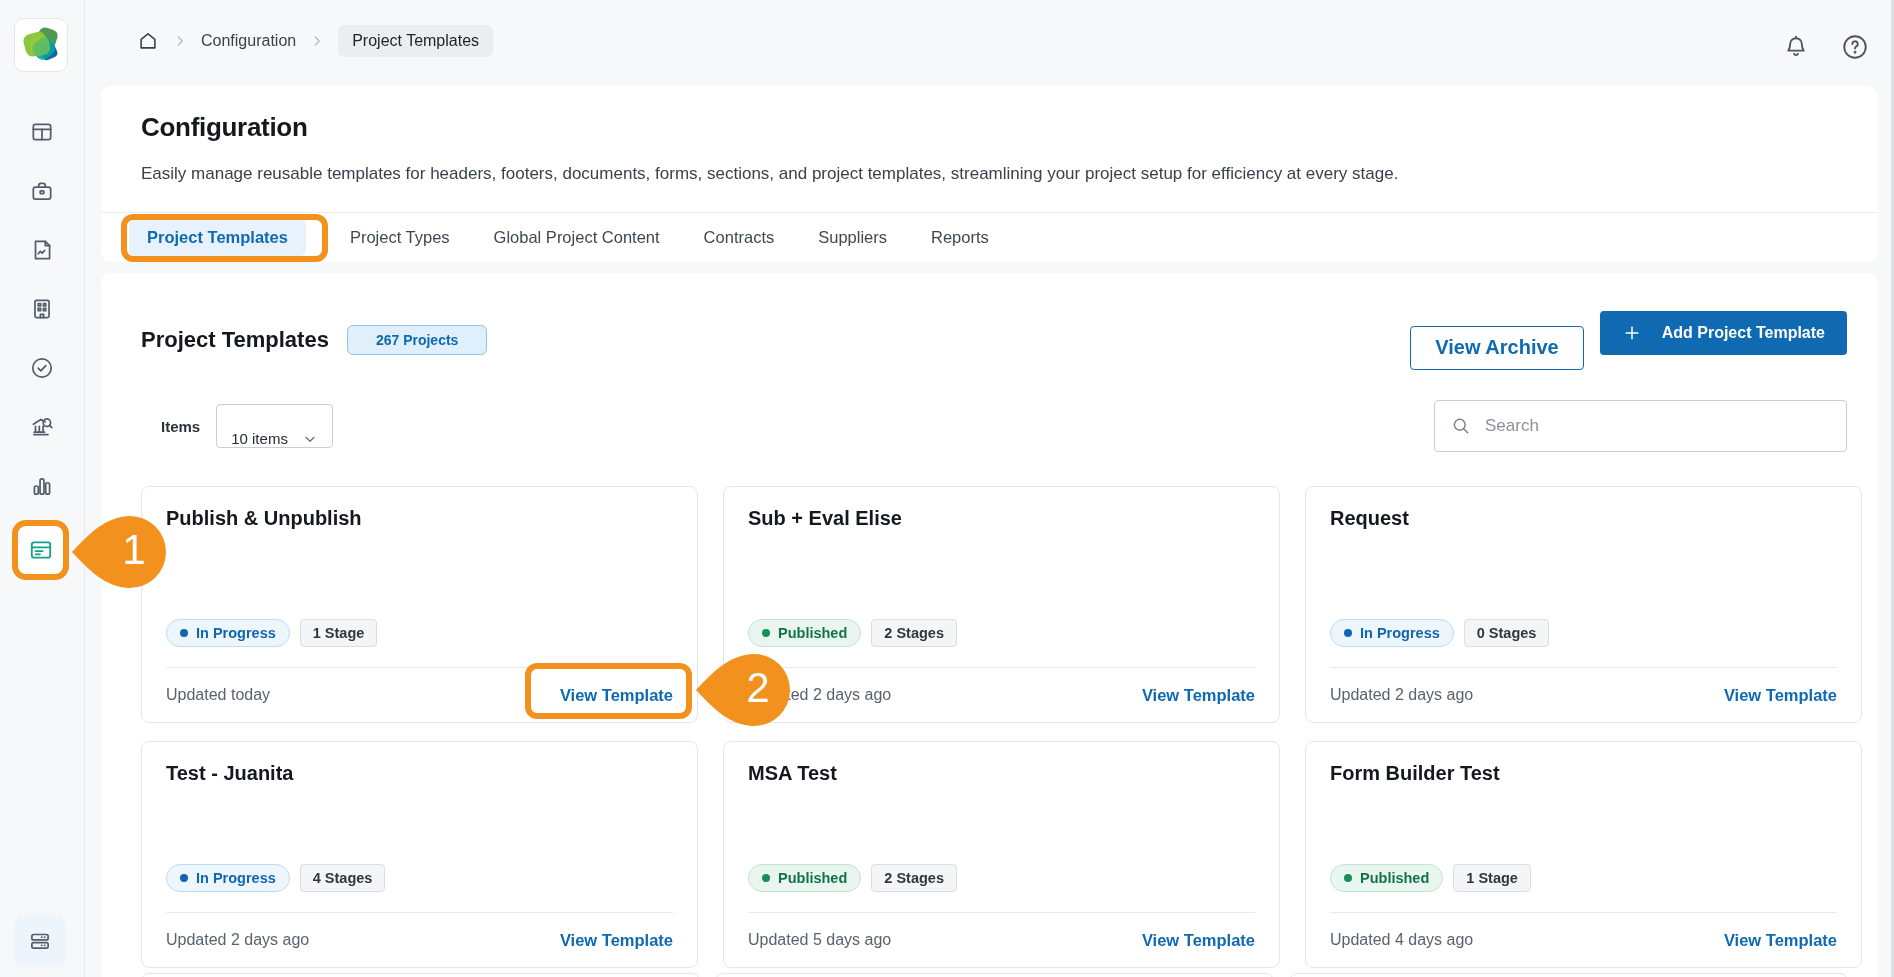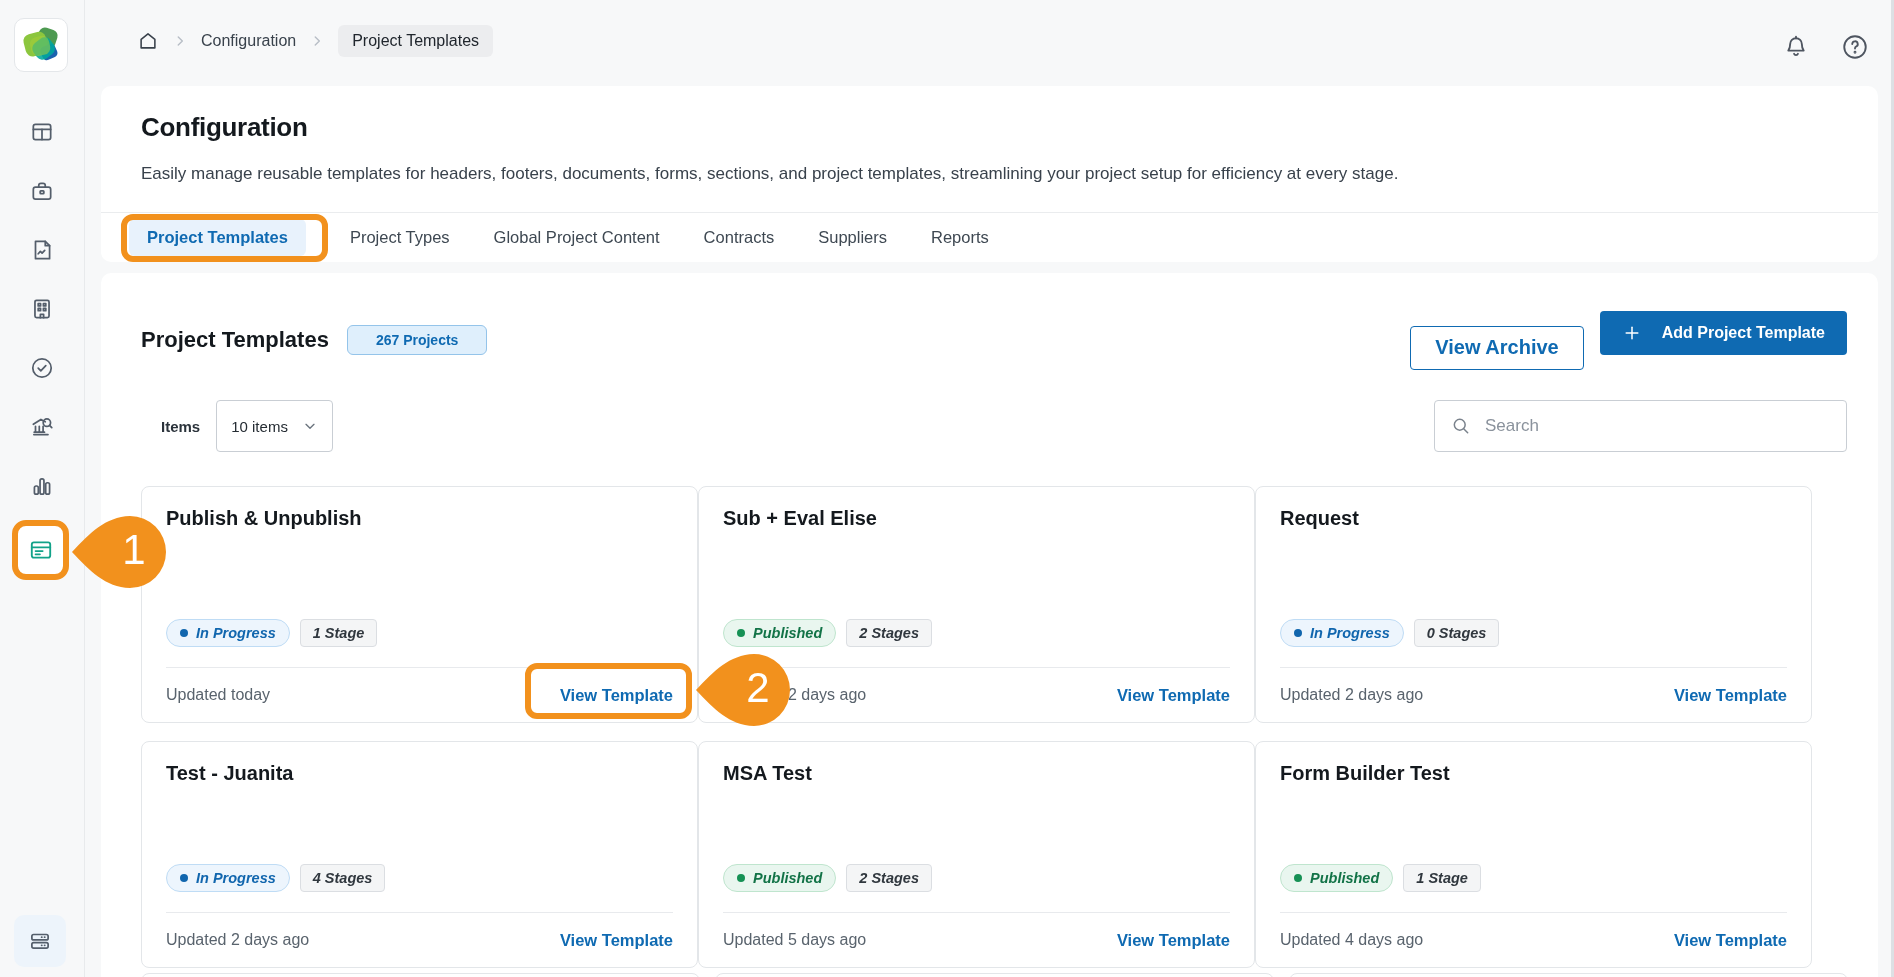--- a/index.html
+++ b/index.html
@@ -35,29 +35,29 @@
   
   .panel2{position:absolute;left:101px;top:273px;width:1777px;height:820px;background:#fff;border-radius:10px;}
   .section-head{margin:45px 31px 0 40px;height:44px;display:flex;align-items:center;}
   .section-title{margin:0;font-size:22px;font-weight:700;color:#14191E;}
   .proj-badge{margin-left:18px;font-size:14px;font-weight:700;color:#0F6AB2;background:#DFEFFC;border:1px solid #94C4EA;border-radius:6px;padding:6px 28px;}
   .head-btns{margin-left:auto;display:flex;gap:16px;}
   .btn-outline{height:44px;box-sizing:border-box;display:flex;align-items:center;background:#fff;border:1px solid #0F6AB2;border-radius:4px;color:#0F6AB2;font-size:20px;font-weight:600;padding:0 24px;cursor:pointer;font-family:inherit;margin-top:15px;}
   .btn-primary{height:44px;box-sizing:border-box;display:flex;align-items:center;gap:20px;background:#0F6AB2;border:none;border-radius:4px;color:#fff;font-size:16px;font-weight:600;padding:0 22px;cursor:pointer;font-family:inherit;}
   .toolbar{margin:38px 31px 0 60px;height:52px;display:flex;align-items:center;}
   .items-label{font-size:15px;font-weight:700;color:#2B333B;margin-right:16px;}
-  .items-select{height:52px;box-sizing:border-box;display:flex;align-items:center;gap:14px;border:1px solid #C9CED4;border-radius:4px;background:#fff;padding:0 14px;font-size:15px;color:#252C33;cursor:pointer;}
+  .items-select{height:44px;box-sizing:border-box;display:flex;align-items:flex-end;gap:14px;border:1px solid #C9CED4;border-radius:4px;background:#fff;padding:0 14px;font-size:15px;color:#252C33;cursor:pointer;}
   .searchbox{margin-left:auto;width:413px;height:52px;box-sizing:border-box;border:1px solid #C9CED4;border-radius:4px;background:#fff;display:flex;align-items:center;padding:0 16px;gap:12px;}
   .searchbox input{border:none;outline:none;flex:1;font-size:17px;color:#20262D;font-family:inherit;background:transparent;}
   .searchbox input::placeholder{color:#8A929C;}
   
-  .cards{margin:34px 31px 0 40px;display:grid;grid-template-columns:repeat(3,557px);grid-template-rows:237px 227px;gap:18px 0;}
+  .cards{margin:34px 31px 0 40px;display:grid;grid-template-columns:repeat(3,557px);grid-template-rows:237px 227px;gap:18px 25px;}
   .card{background:#fff;border:1px solid #E3E6E9;border-radius:8px;display:flex;flex-direction:column;box-sizing:border-box;}
   .card-title{margin:20px 24px 0;font-size:20px;font-weight:700;color:#14191E;}
-  .badges{margin:auto 24px 0;display:flex;gap:10px;align-items:center;font-style:italic;}
+  .badges{margin:auto 24px 0;display:flex;gap:10px;align-items:center;}
   .status{display:flex;align-items:center;gap:8px;font-size:14.5px;font-weight:600;border-radius:16px;padding:5px 13px;border:1px solid transparent;}
   .status .dot{width:8px;height:8px;border-radius:50%;}
   .st-blue{background:#EDF5FD;border-color:#BFDCF5;color:#1166AE;}
   .st-blue .dot{background:#1166AE;}
   .st-green{background:#E9F6EF;border-color:#BFE5CE;color:#127347;}
   .st-green .dot{background:#169155;}
   .stage{font-size:14.5px;font-weight:600;color:#30373E;background:#F4F5F6;border:1px solid #DBDEE2;border-radius:4px;padding:5px 12px;}
   .card-divider{height:1px;background:#E8EAED;margin:20px 24px 0;}
   .card-footer{margin:0 24px;height:54px;display:flex;align-items:center;justify-content:space-between;}
   .updated{font-size:16px;color:#59636D;}

